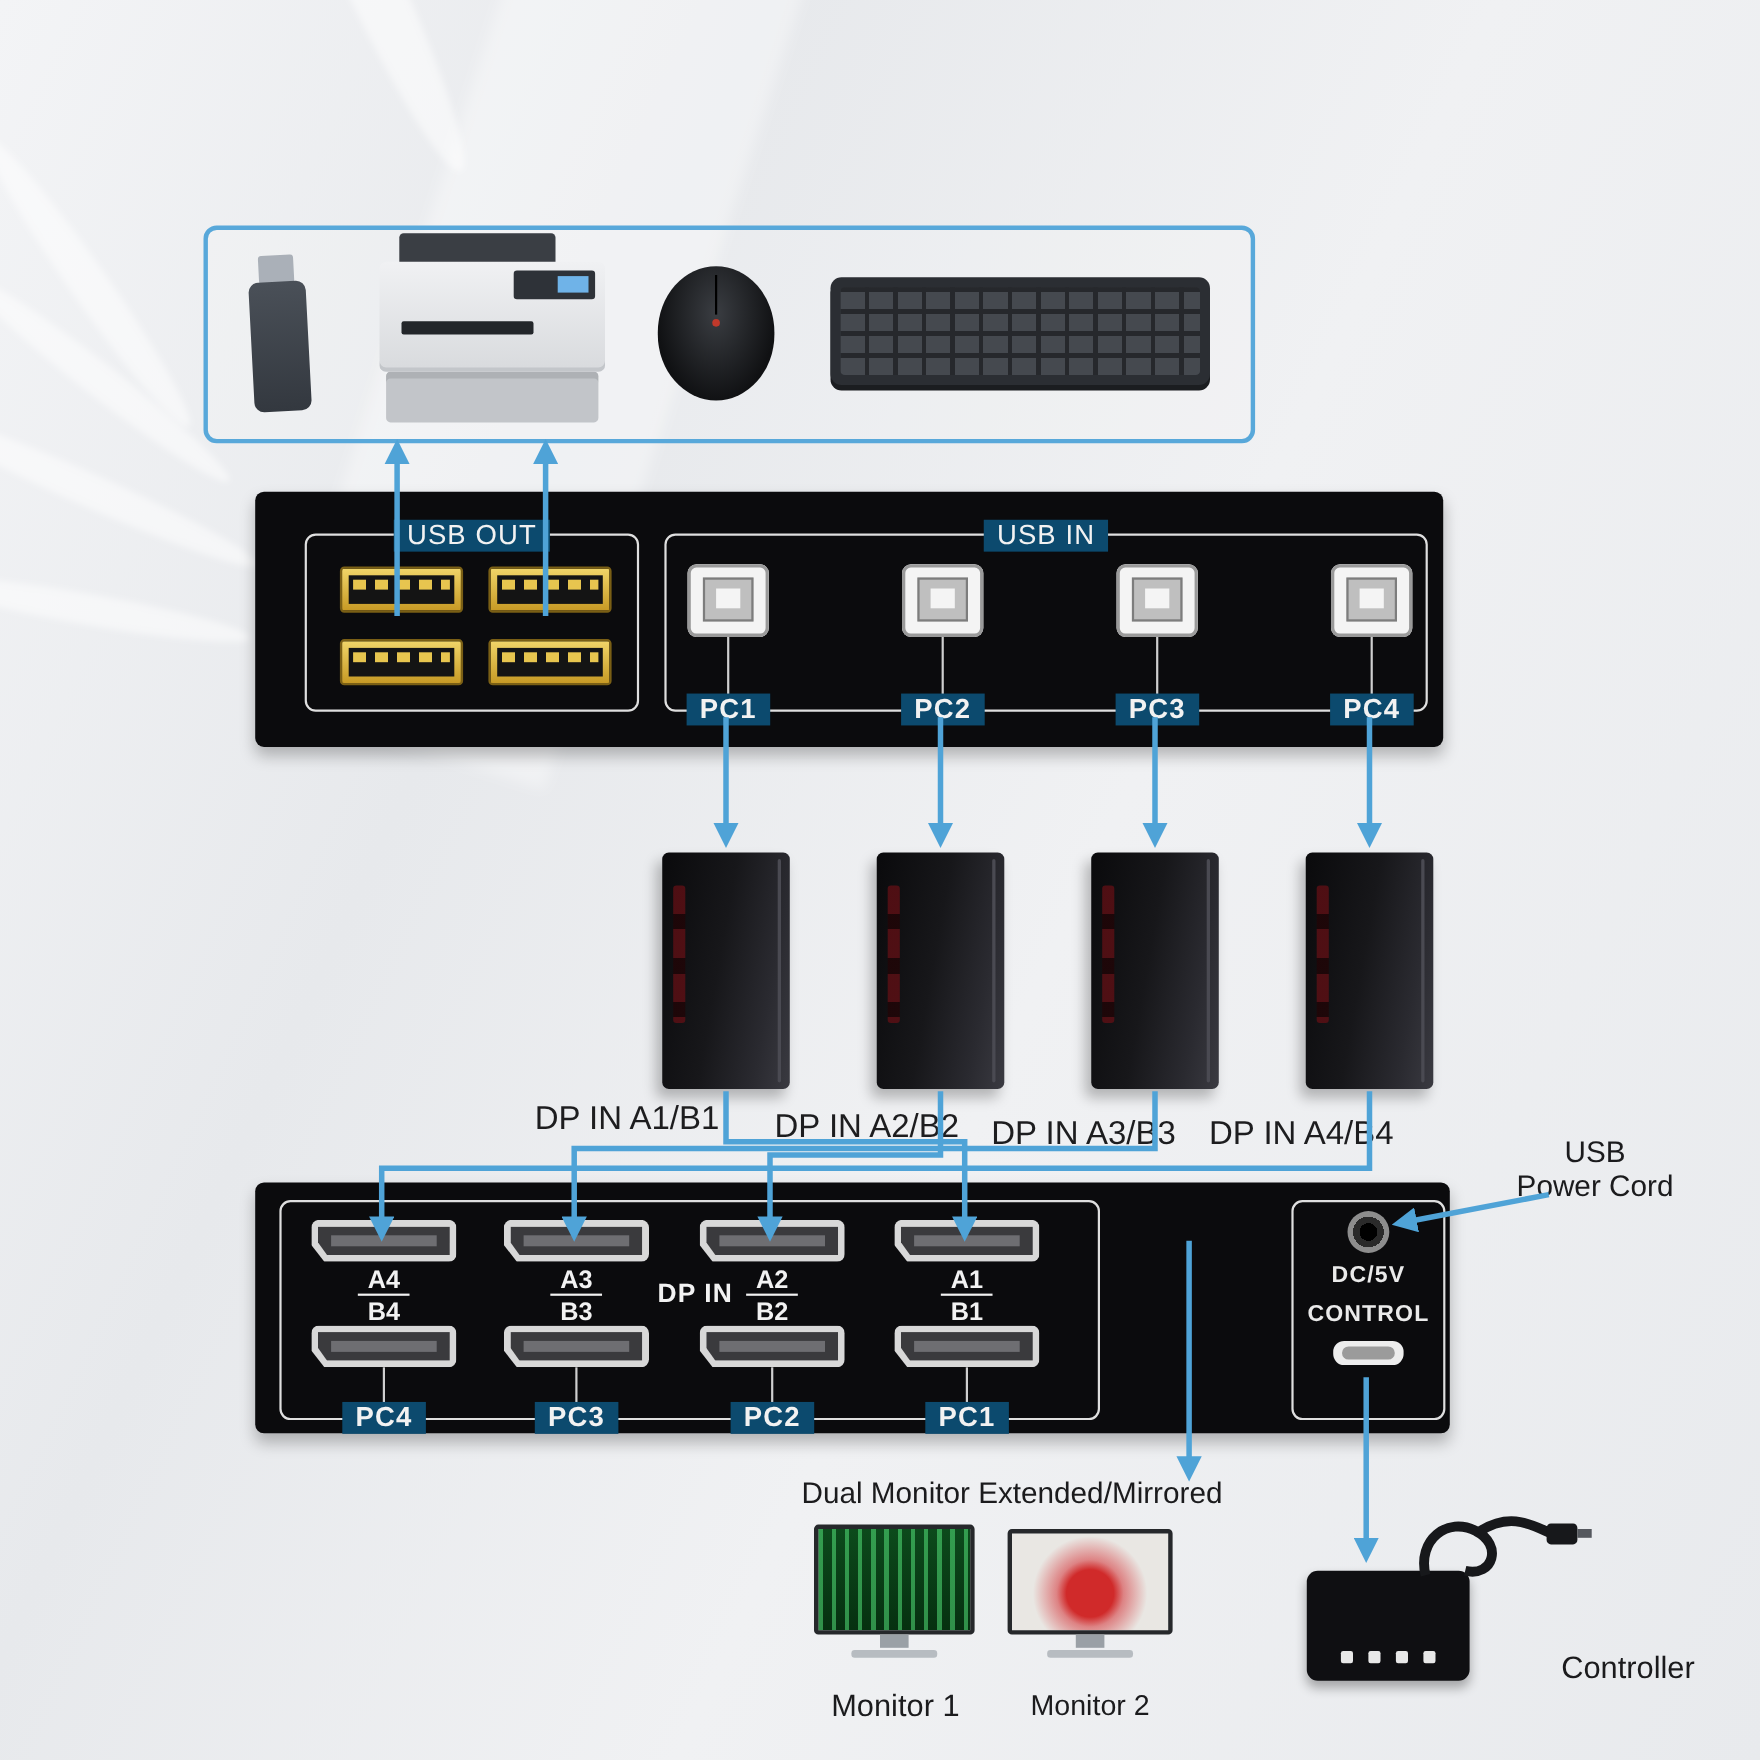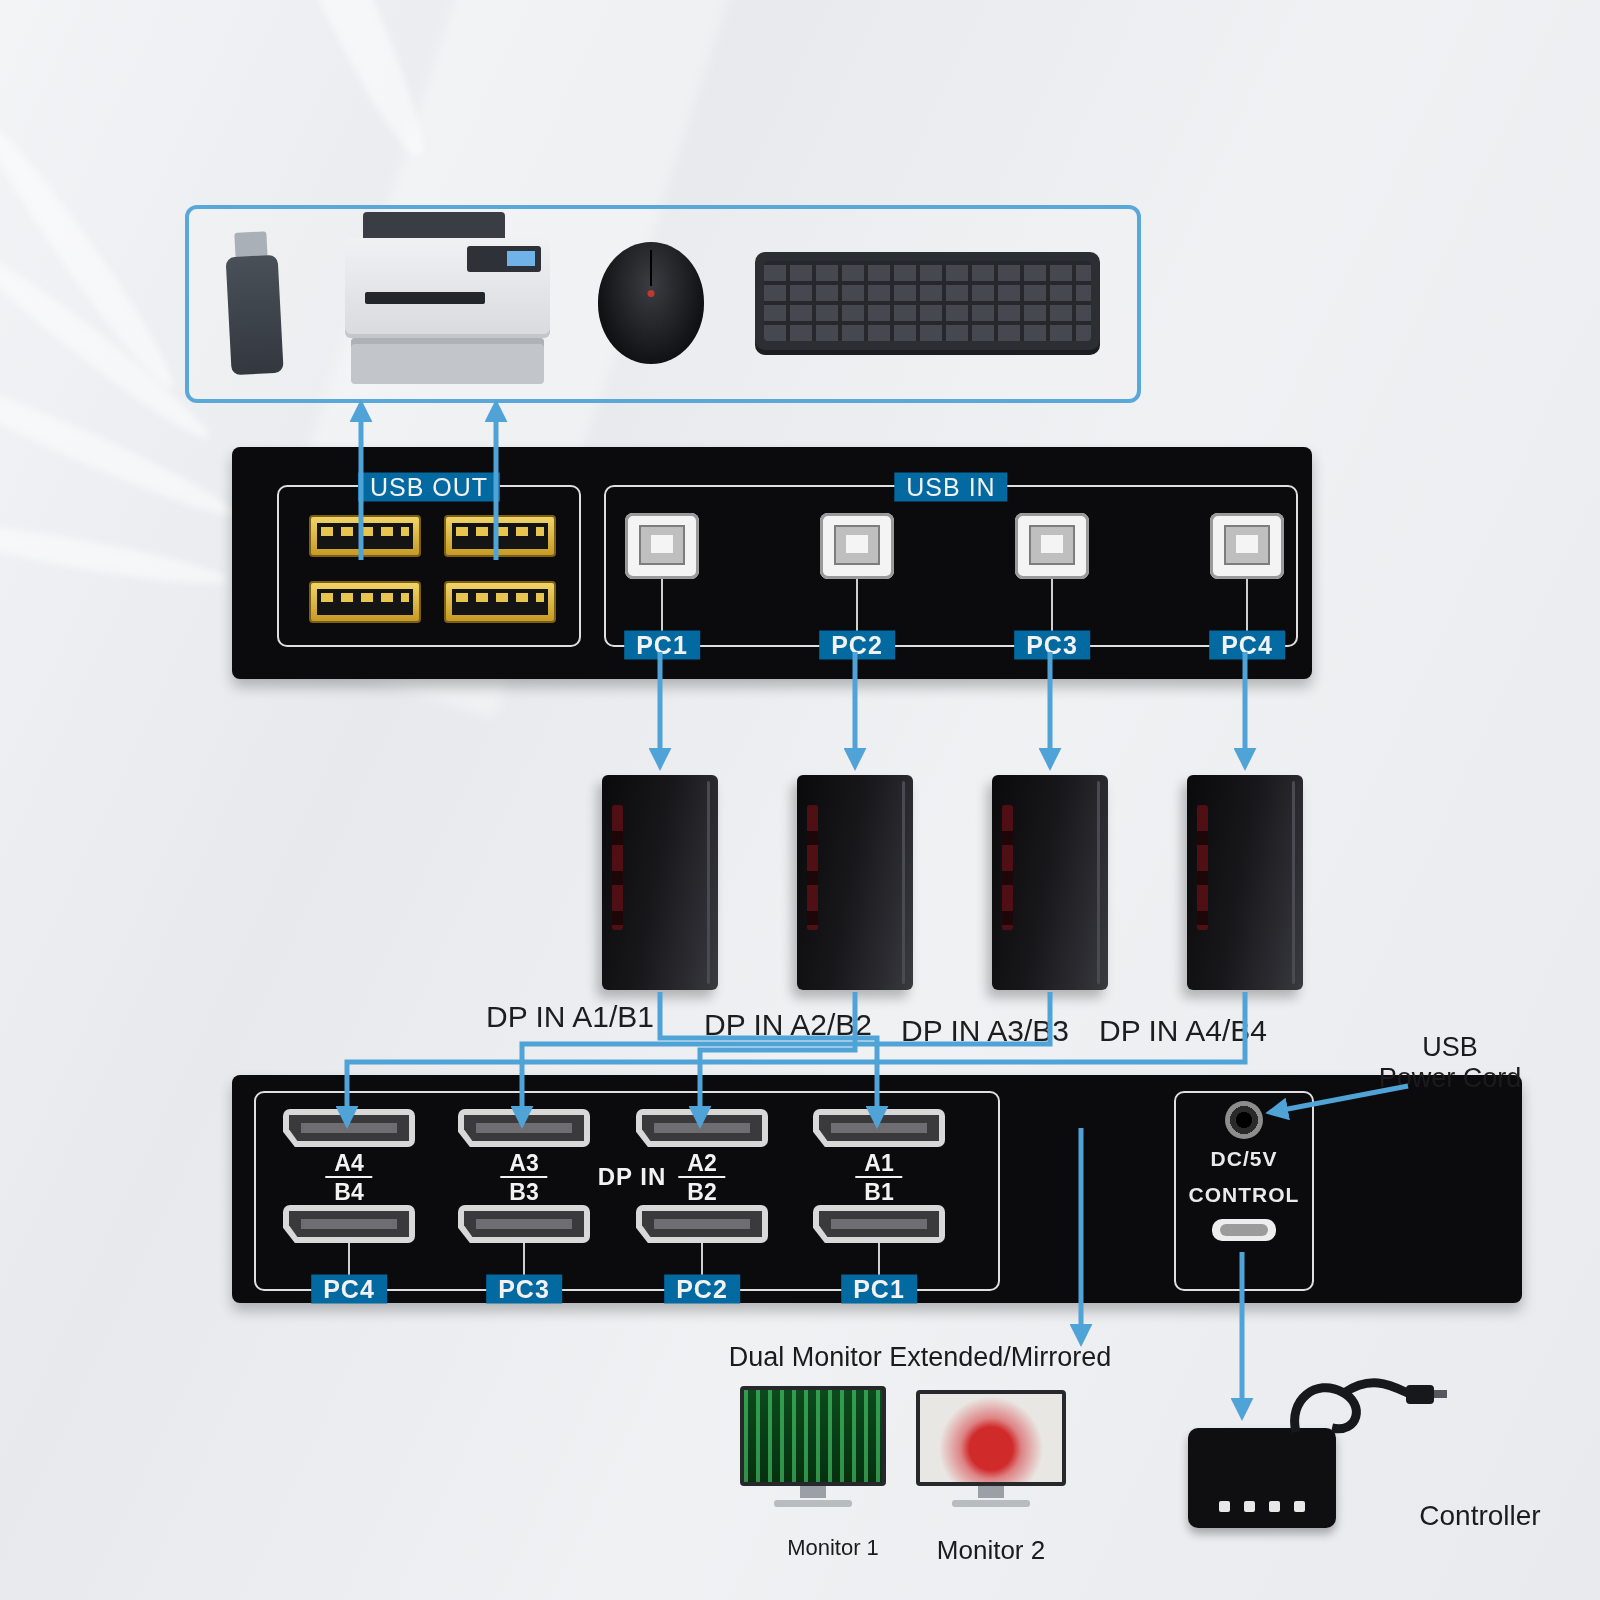--- a/index.html
+++ b/index.html
@@ -41,30 +41,30 @@
   .mouse::after{content:"";position:absolute;left:50%;top:48px;width:7px;height:7px;border-radius:50%;background:#c0392b;transform:translateX(-50%);}
 
   .keyboard{position:absolute;left:755px;top:252px;width:345px;height:98px;background:#2b2e33;border-radius:10px;box-shadow:0 5px 0 #1b1d20;}
   .keyboard::after{content:"";position:absolute;inset:9px;border-radius:4px;
     background:repeating-linear-gradient(90deg, transparent 0 22px, #26282c 22px 26px),
                repeating-linear-gradient(0deg, transparent 0 16px, #26282c 16px 20px),#45494f;}
 
   
   .panel{position:absolute;background:#0B0B0D;border-radius:8px;box-shadow:0 8px 14px rgba(0,0,0,0.25);}
   .panel1{left:232px;top:447px;width:1080px;height:232px;}
-  .panel2{left:232px;top:1075px;width:1290px;height:228px;}
+  .panel2{left:232px;top:1075px;width:1086px;height:228px;}
 
   .section{position:absolute;border:2px solid #dfdfdf;border-radius:10px;}
   .usb-out-box{left:45px;top:38px;width:300px;height:158px;}
   .usb-in-box{left:372px;top:38px;width:690px;height:158px;}
   .dp-in-box{left:22px;top:16px;width:742px;height:196px;}
   .dp-out-box{left:778px;top:16px;width:142px;height:196px;}
   .power-box{left:942px;top:16px;width:136px;height:196px;}
 
-  .tag-on-border{position:absolute;transform:translate(-50%,-50%);background:#0369a1;padding:0 12px;color:#f2f2f2;font-size:25px;letter-spacing:1px;white-space:nowrap;z-index:3;}
+  .tag-on-border{position:absolute;transform:translate(-50%,-50%);background:#0c4a6e;padding:0 12px;color:#f2f2f2;font-size:25px;letter-spacing:1px;white-space:nowrap;z-index:3;}
   .tag-top{top:0;left:50%;}
   .tag-bottom{top:100%;}
   .tag-bold{font-weight:bold;}
 
   .usb-a{position:absolute;width:108px;height:38px;background:linear-gradient(180deg,#f0d468,#c79a25);border:2px solid #7a5f15;border-radius:4px;}
   .usb-a::after{content:"";position:absolute;left:6px;right:6px;top:6px;bottom:6px;background:#141414;}
   .usb-a::before{content:"";position:absolute;left:10px;right:10px;top:10px;height:9px;background:repeating-linear-gradient(90deg,#e7c54f 0 12px,#141414 12px 20px);z-index:2;}
 
   .usb-b{position:absolute;width:74px;height:66px;background:#f4f4f4;border-radius:8px;box-shadow:inset 0 0 0 3px #9a9a9a;}
   .usb-b::after{content:"";position:absolute;left:14px;right:14px;top:12px;bottom:14px;background:#bfbfbf;border:2px solid #7d7d7d;}
@@ -252,21 +252,21 @@
     <div class="screen screen-green"></div>
     <div class="neck"></div>
     <div class="base"></div>
   </div>
   <div class="monitor" style="left:916px;top:1390px;">
     <div class="screen screen-red"></div>
     <div class="neck"></div>
     <div class="base"></div>
   </div>
 
-  <div class="annotation" style="left:760px;top:1535px;width:146px;font-size:22px;">Monitor 1</div>
+  <div class="annotation" style="left:741px;top:1535px;width:146px;font-size:28px;">Monitor 1</div>
   <div class="annotation" style="left:916px;top:1535px;width:150px;font-size:26px;">Monitor 2</div>
 
   <div class="controller">
     <div class="ctrl-dots">
       <i></i>
         <i></i>
         <i></i>
         <i></i>
     </div>
   </div>

